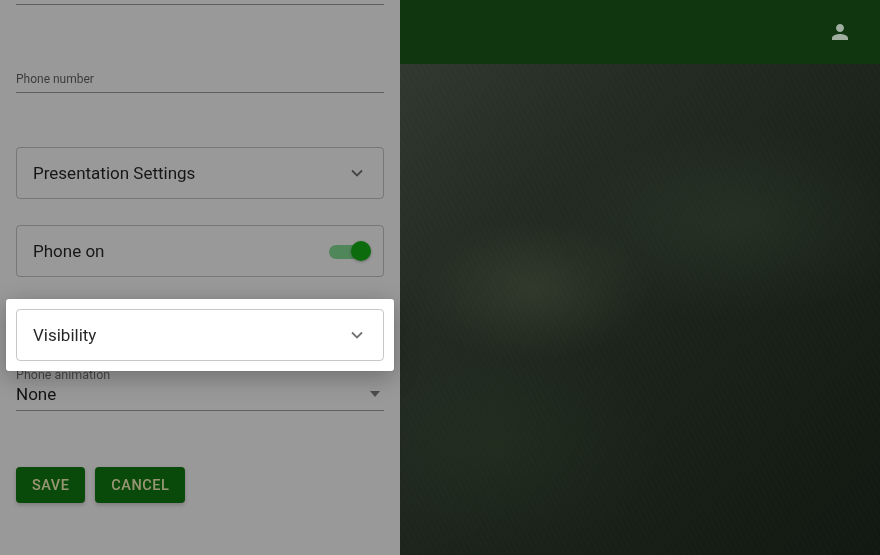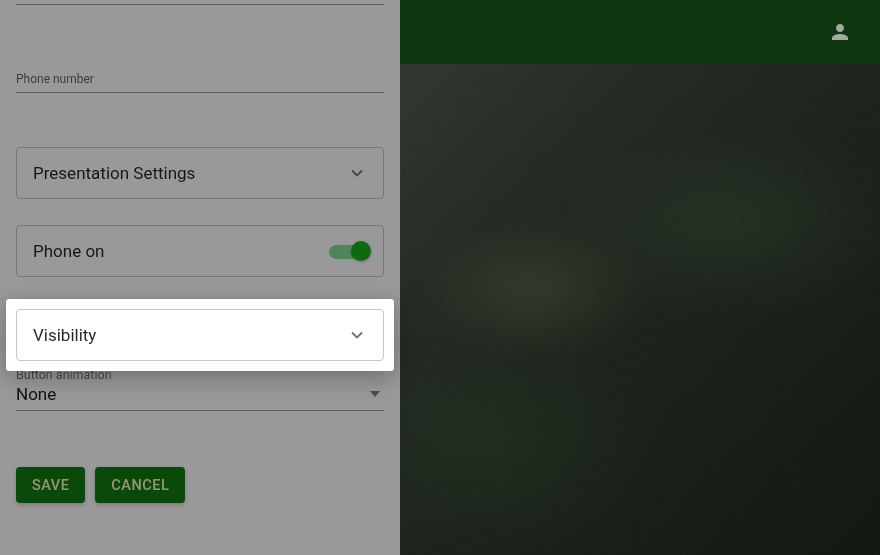--- a/index.html
+++ b/index.html
@@ -251,21 +251,21 @@
 
     <div class="outlined-card">
       <span class="card-label">Phone on</span>
       <div class="switch">
         <div class="switch-track"></div>
         <div class="switch-thumb"></div>
       </div>
     </div>
 
     <div class="select-block">
-      <div class="select-caption">Button animation</div>
+      <div class="select-caption">Phone animation</div>
       <div class="select-value-row">
         <span class="select-value">None</span>
         <span class="triangle-down"></span>
       </div>
     </div>
 
     <div class="button-row">
       <button class="btn">SAVE</button>
       <button class="btn">CANCEL</button>
     </div>

